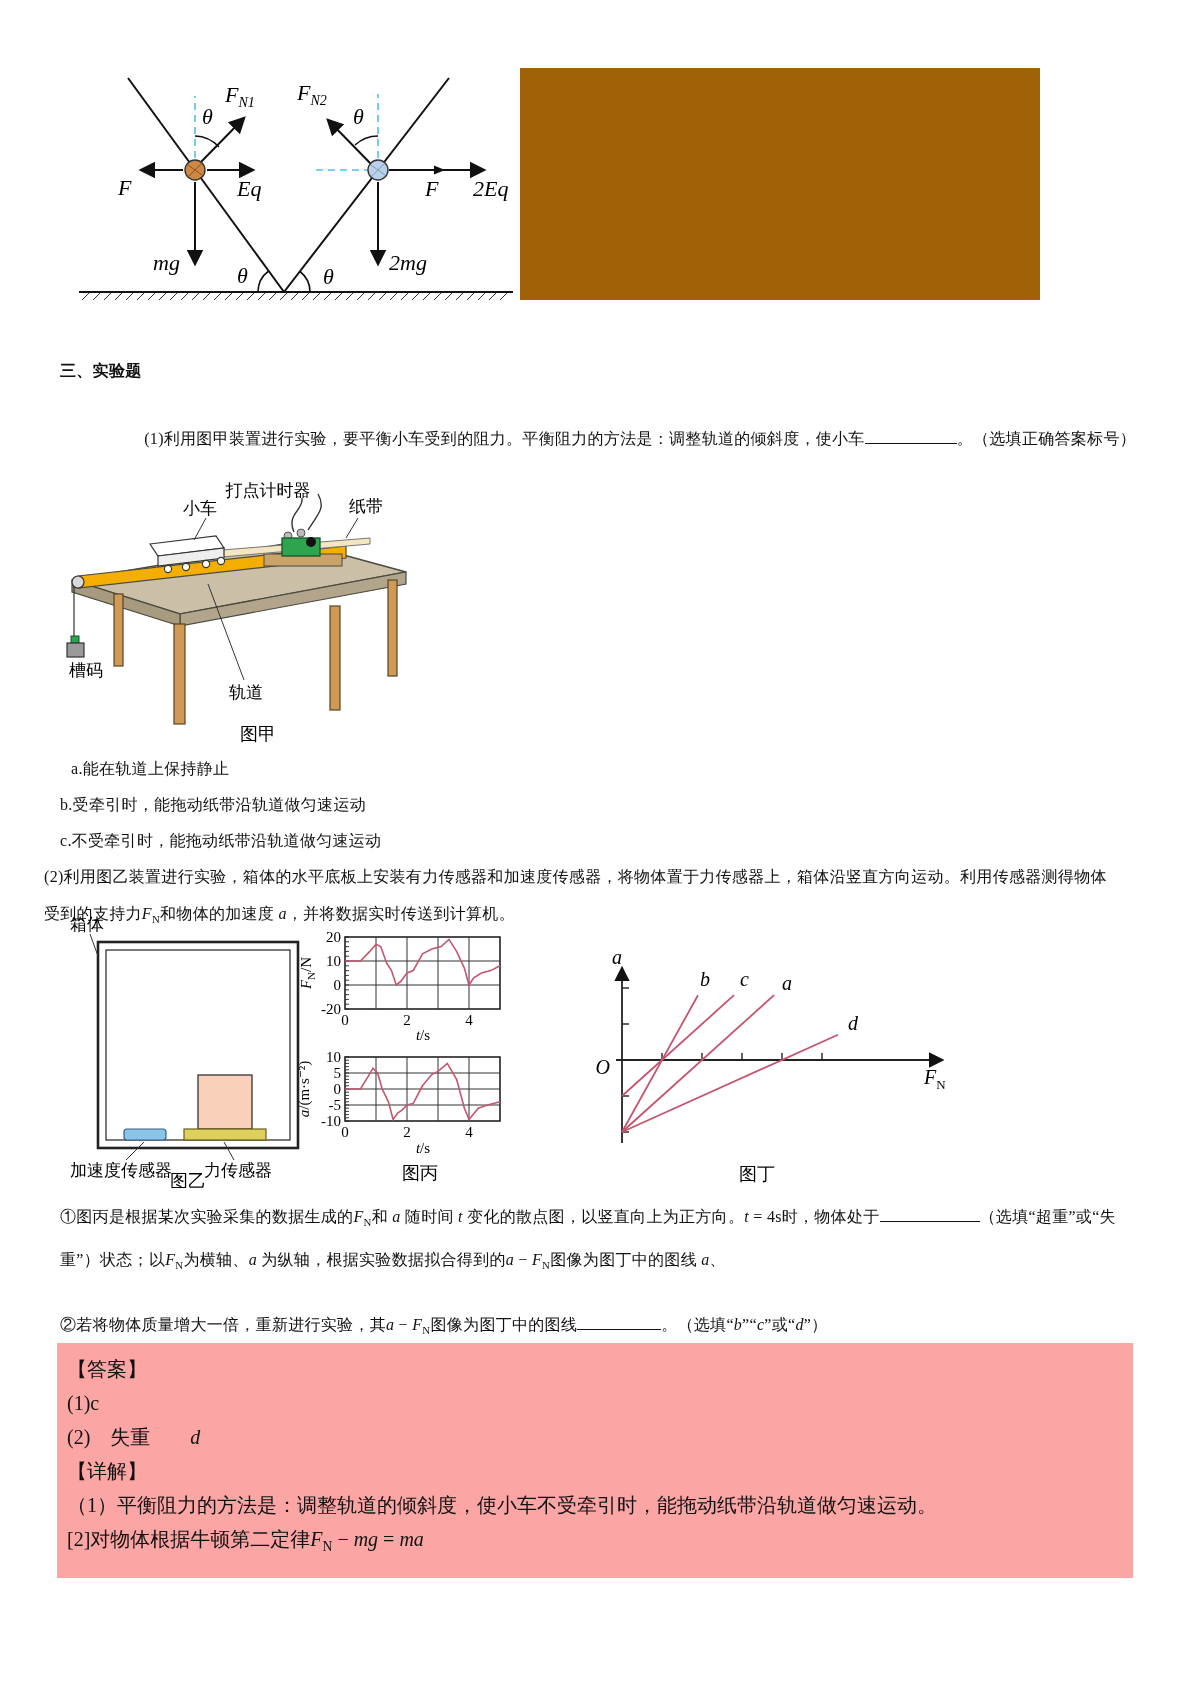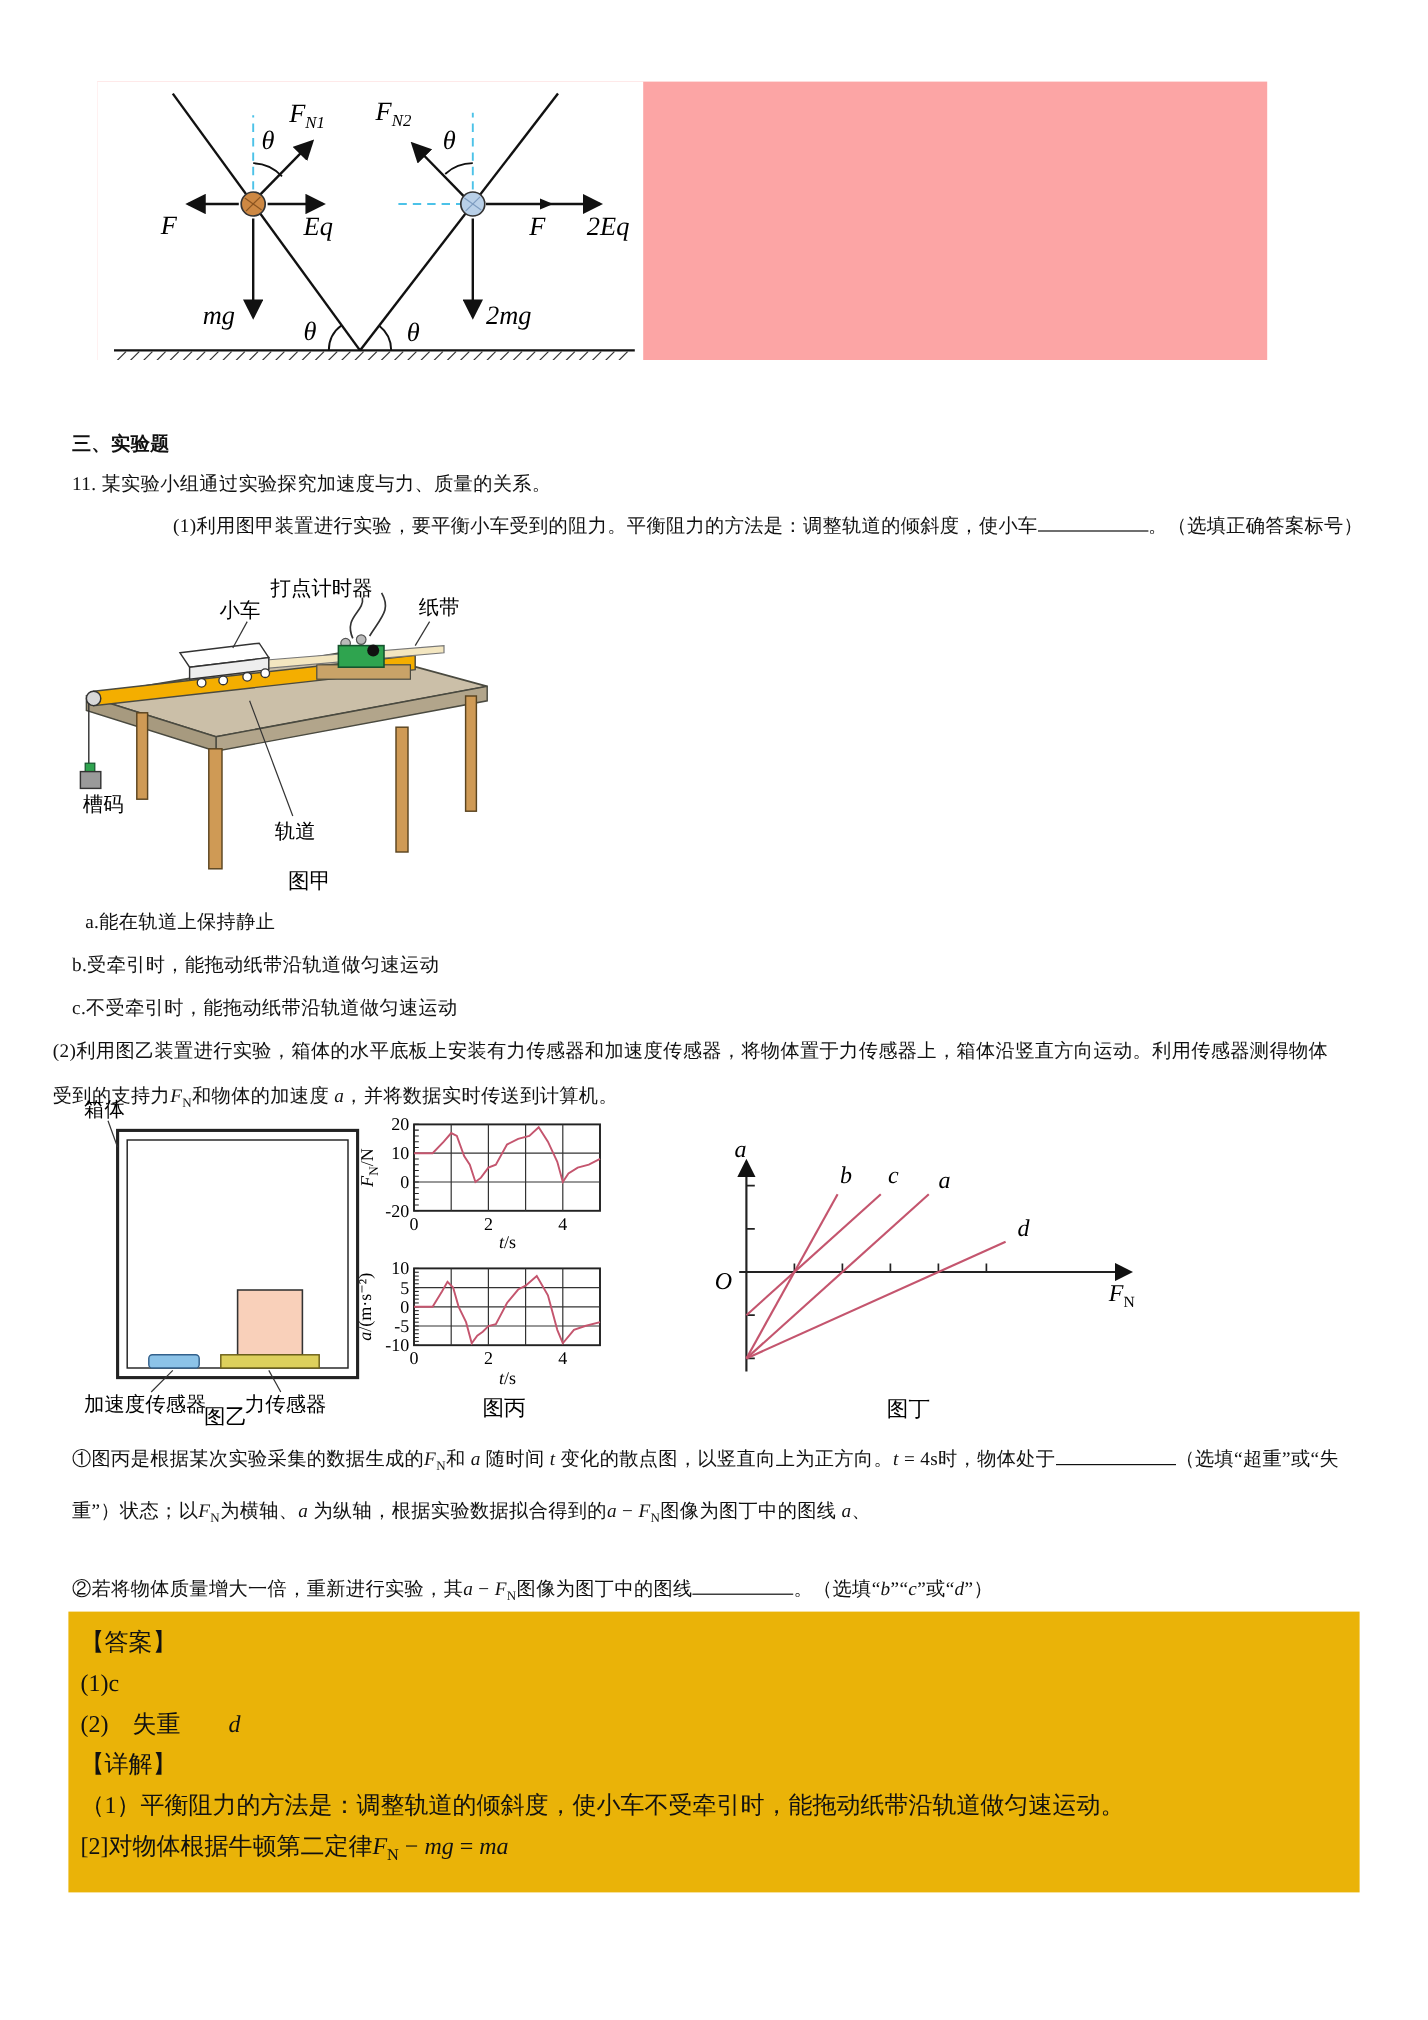--- a/index.html
+++ b/index.html
@@ -4,23 +4,23 @@
 <style>
   html,body{margin:0;padding:0;background:#fff;}
   .page{position:relative;width:1190px;height:1683px;background:#ffffff;overflow:hidden;
         font-family:"Liberation Serif","DejaVu Serif",serif;color:#111;}
   .txt{position:absolute;font-size:16px;line-height:37px;letter-spacing:.3px;}
   .w{width:1076px;}
   .bold{font-weight:bold;}
   .blank{display:inline-block;border-bottom:1.5px solid #111;height:1em;vertical-align:baseline;}
   i{font-family:"Liberation Serif",serif;}
   sub{font-size:.68em;}
-  .panel-top{position:absolute;left:81px;top:68px;width:975px;height:232px;background:#fca5a5;}
+  .panel-top{position:absolute;left:65px;top:68px;width:975px;height:232px;background:#a16207;}
   .panel-top svg{background:#ffffff;display:block;}
-  .answers{position:absolute;left:57px;top:1343px;width:1076px;background:#eab308;
+  .answers{position:absolute;left:57px;top:1343px;width:1076px;background:#fca5a5;
            padding:9px 16px 14px 10px;box-sizing:border-box;}
   .answers .ln{font-size:20px;line-height:34px;}
   svg text{font-family:"Liberation Serif","DejaVu Serif",serif;}
 </style>
 </head>
 <body>
 
 <div class="page">
 
   <div class="panel-top">
@@ -114,21 +114,20 @@
         <text x="408" y="128">2Eq</text>
         <text x="88" y="202">mg</text>
         <text x="324" y="202">2mg</text>
         <text x="172" y="215">θ</text>
         <text x="258" y="216">θ</text>
       </g>
     </svg>
   </div>
 
   <div class="txt bold" style="left:60px;top:352px;">三、实验题</div>
-  <div class="txt" style="left:60px;top:385px;">11. 某实验小组通过实验探究加速度与力、质量的关系。</div>
   <div class="txt w" style="left:60px;top:420px;text-align:right;">
     <span>(1)利用图甲装置进行实验，要平衡小车受到的阻力。平衡阻力的方法是：调整轨道的倾斜度，使小车</span><span class="blank" style="width:92px;"></span><span>。（选填正确答案标号）</span>
   </div>
 
   <svg style="position:absolute;left:58px;top:480px;" width="360" height="278" viewBox="0 0 360 278">
 
     <polygon points="14,100 238,62 348,92 122,134" fill="#cbbfa8" stroke="#4a4a40" stroke-width="1.5"></polygon>
     <polygon points="122,134 348,92 348,104 122,146" fill="#b2a58b" stroke="#4a4a40" stroke-width="1.2"></polygon>
     <polygon points="14,100 122,134 122,146 14,112" fill="#a79a7f" stroke="#4a4a40" stroke-width="1.2"></polygon>
     <g fill="#cf9a55" stroke="#5a4420" stroke-width="1.2">

